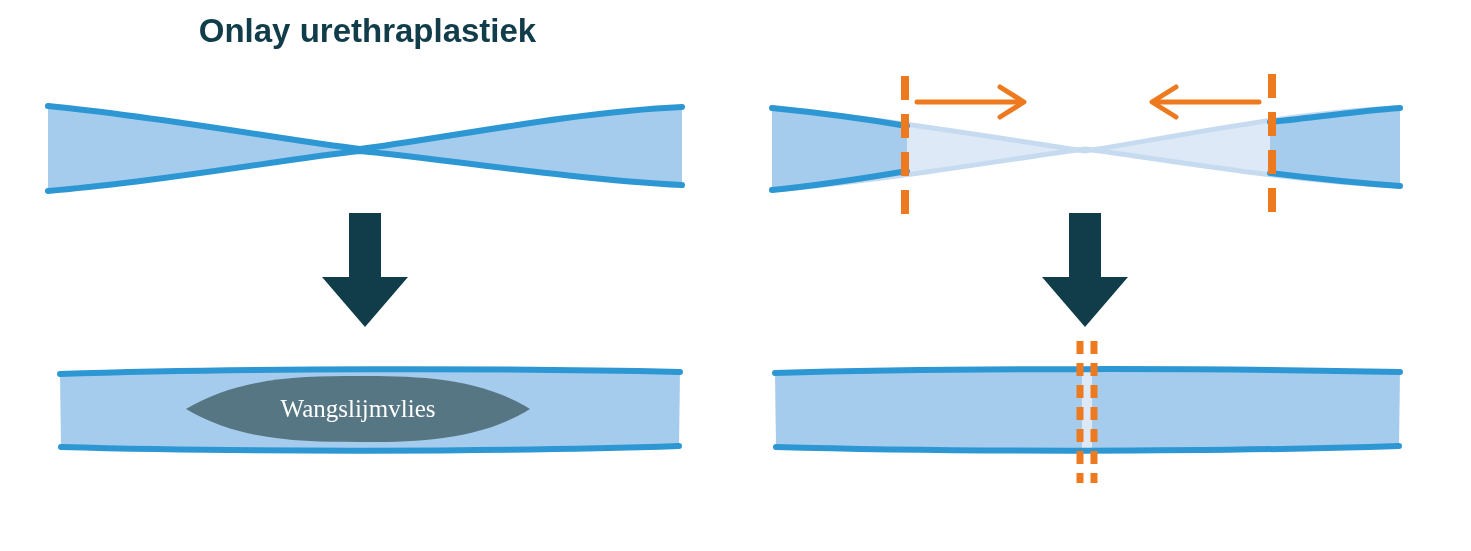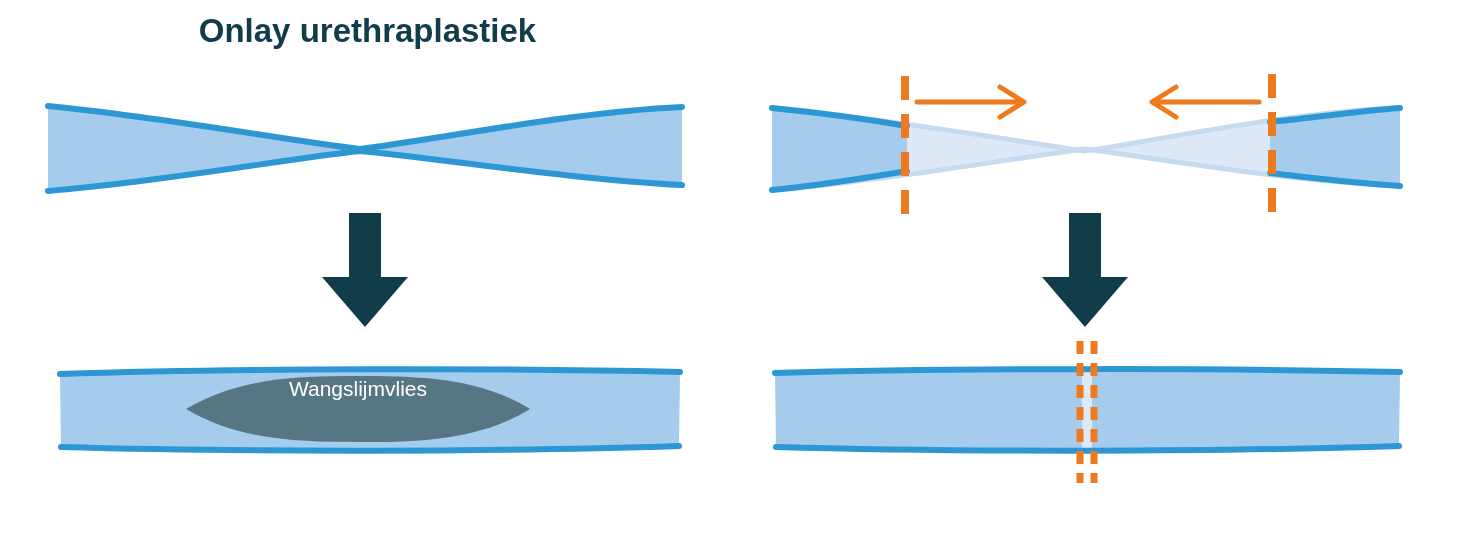--- a/index.html
+++ b/index.html
@@ -23,22 +23,22 @@
   .fill-tube{fill:var(--tube-fill);stroke:none;}
   .edge{fill:none;stroke:var(--tube-stroke);stroke-width:6;stroke-linecap:round;}
   .fill-faded{fill:var(--faded-fill);stroke:none;}
   .edge-faded{fill:none;stroke:var(--faded-stroke);stroke-width:5;stroke-linecap:round;}
   .block-arrow{fill:var(--dark-teal);stroke:none;}
   .cut{stroke:var(--orange);fill:none;stroke-width:8;stroke-dasharray:24 14;}
   .cut-sm{stroke:var(--orange);fill:none;stroke-width:7;stroke-dasharray:13 9;}
   .oarrow{stroke:var(--orange);fill:none;stroke-width:5;stroke-linecap:round;stroke-linejoin:round;}
   .graft{fill:var(--graft-fill);stroke:none;}
   .seam{stroke:var(--faded-fill);fill:none;stroke-width:10;}
-  .graft-label{position:absolute;left:208px;top:372px;width:300px;height:34px;line-height:34px;
-    text-align:center;font-size:21px;color:var(--graft-text-color);}
+  .graft-label{position:absolute;left:208px;top:392px;width:300px;height:34px;line-height:34px;
+    text-align:center;font-size:25px;color:var(--graft-text-color);font-family:Liberation Serif, serif;}
 </style>
 </head>
 <body>
 
 <div class="canvas">
 
   <div class="title title-left">Onlay urethraplastiek</div>
 
   <svg class="art" viewBox="0 0 1471 551" aria-hidden="true">
 

